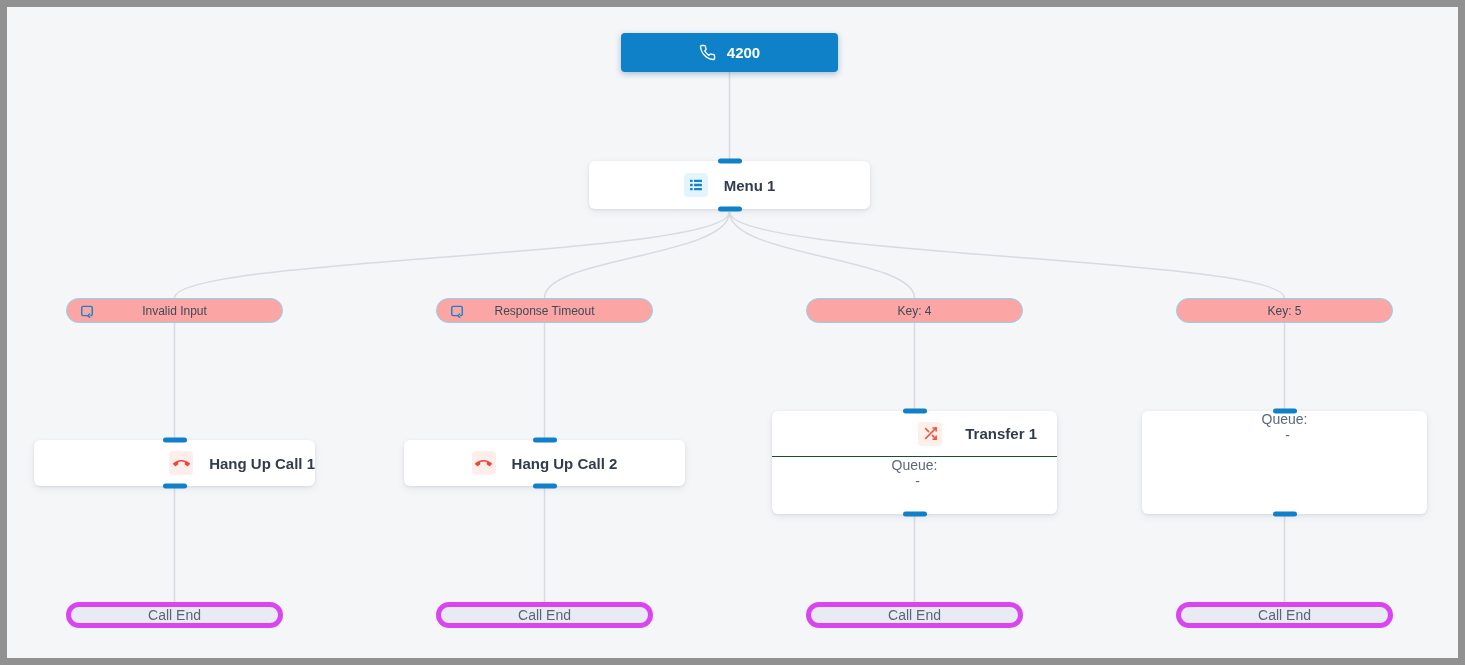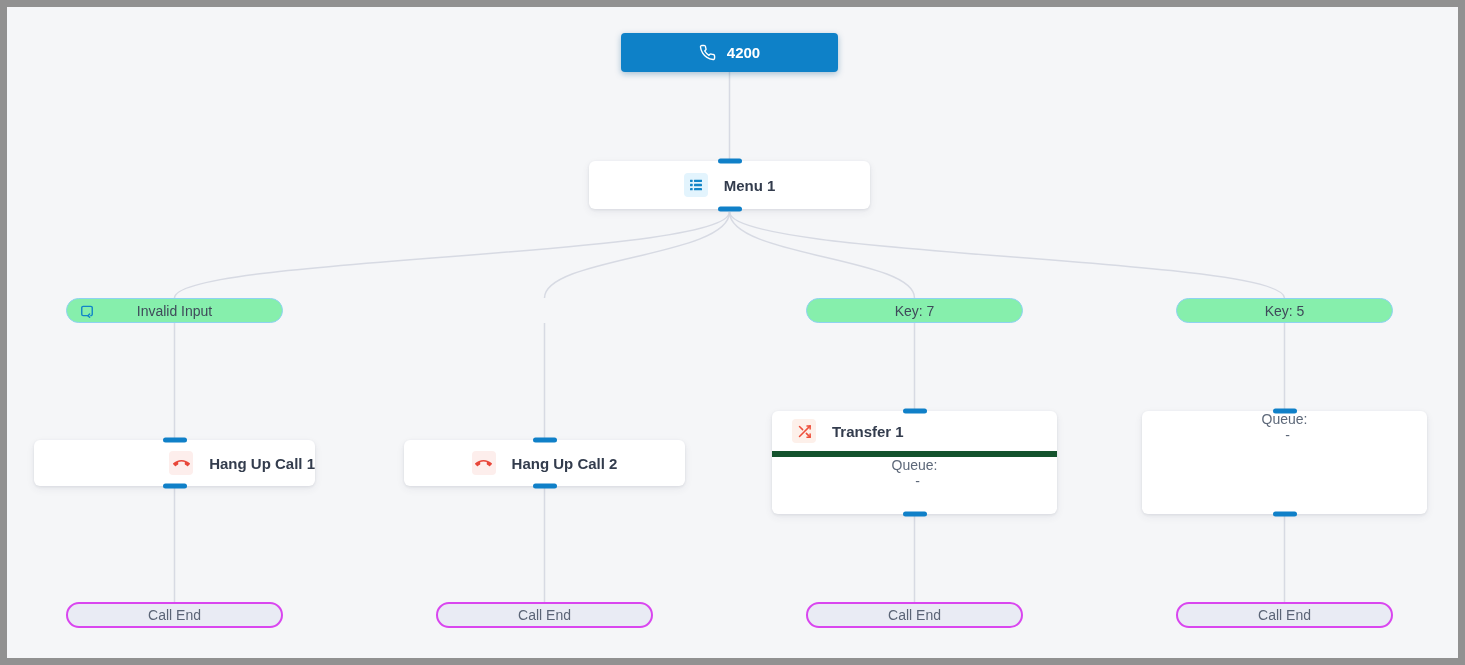--- a/index.html
+++ b/index.html
@@ -51,46 +51,46 @@
 
   .icon-chip {
     width:24px; height:24px; border-radius:4px; flex:0 0 auto;
     display:flex; align-items:center; justify-content:center;
   }
   .chip-blue { background:#e3f4fd; }
   .chip-red  { background:#fdeeec; }
   .chip-warm { background:#fdf0ea; }
 
   .transfer-head {
-    height:46px; display:flex; align-items:center; gap:16px;
-    padding:0 20px; border-bottom:6px solid #14532d;
+    height:46px; display:flex; align-items:center; gap:23px;
+    padding:0 20px; border-bottom:1px solid #14532d;justify-content:flex-end;
   }
   .transfer-body {
     height:56px; display:flex; align-items:center;
     padding:0 20px; font-size:14px; color:#5d6879;flex-direction:column;
   }
   .transfer-body .val { margin-left:6px; }
 
   .branch-pill {
     position:absolute; z-index:2;
     width:217px; height:25px; top:291px;
-    background:#86efac; border:1px solid #8ed2f1; border-radius:13px;
+    background:#fca5a5; border:1px solid #8ed2f1; border-radius:13px;
     display:flex; align-items:center; justify-content:center;
-    font-size:14px; color:#3f4a5a;
+    font-size:12px; color:#3f4a5a;
   }
   .branch-pill .pill-icon {
     position:absolute; left:13px; top:50%; transform:translateY(-50%);
     display:flex; align-items:center;
   }
   .bp-1 { left:59px; } .bp-2 { left:429px; } .bp-3 { left:799px; } .bp-4 { left:1169px; }
 
   .end-pill {
     position:absolute; z-index:2;
     width:217px; height:26px; top:595px;
-    background:#e9ebf4; border:2px solid #d946ef; border-radius:13px;
+    background:#e9ebf4; border:5px solid #d946ef; border-radius:13px;
     display:flex; align-items:center; justify-content:center;
     font-size:14px; color:#5b6476;
   }
   .ep-1 { left:59px; } .ep-2 { left:429px; } .ep-3 { left:799px; } .ep-4 { left:1169px; }
 </style>
 </head>
 <body>
 
 <div class="canvas">
 
@@ -137,22 +137,31 @@
 
   <div class="branch-pill bp-1">
     <span class="pill-icon">
       <svg width="14" height="14" viewBox="0 0 24 24" fill="none" stroke="#1285c8" stroke-width="2.4" stroke-linecap="round" stroke-linejoin="round">
           <path d="M13.5 20 H5.5 A2.5 2.5 0 0 1 3 17.5 V6.5 A2.5 2.5 0 0 1 5.5 4 H18.5 A2.5 2.5 0 0 1 21 6.5 V17.5 A2.5 2.5 0 0 1 18.5 20"></path>
           <path d="M16.5 17.2 L13.5 20 L16.5 22.8"></path>
         </svg>
     </span>
     <span>Invalid Input</span>
   </div>
+  <div class="branch-pill bp-2">
+    <span class="pill-icon">
+      <svg width="14" height="14" viewBox="0 0 24 24" fill="none" stroke="#1285c8" stroke-width="2.4" stroke-linecap="round" stroke-linejoin="round">
+          <path d="M13.5 20 H5.5 A2.5 2.5 0 0 1 3 17.5 V6.5 A2.5 2.5 0 0 1 5.5 4 H18.5 A2.5 2.5 0 0 1 21 6.5 V17.5 A2.5 2.5 0 0 1 18.5 20"></path>
+          <path d="M16.5 17.2 L13.5 20 L16.5 22.8"></path>
+        </svg>
+    </span>
+    <span>Response Timeout</span>
+  </div>
   <div class="branch-pill bp-3">
-    <span>Key: 7</span>
+    <span>Key: 4</span>
   </div>
   <div class="branch-pill bp-4">
     <span>Key: 5</span>
   </div>
 
   <div class="node card card-center hangup-1">
     <span class="icon-chip chip-red">
       <svg width="17" height="17" viewBox="0 0 24 24" fill="#e8473a">
           <path d="M12 9c-1.6 0-3.15.25-4.6.72v3.1c0 .39-.23.74-.56.9-.98.49-1.87 1.12-2.66 1.85-.18.18-.43.29-.7.29-.28 0-.53-.11-.71-.29L.29 13.08c-.18-.17-.29-.42-.29-.7 0-.28.11-.53.29-.71C3.34 8.78 7.46 7 12 7s8.66 1.78 11.71 4.67c.18.18.29.43.29.71 0 .28-.11.53-.29.7l-2.48 2.48c-.18.18-.43.29-.71.29-.27 0-.52-.11-.7-.28-.79-.74-1.68-1.36-2.66-1.85-.33-.16-.56-.5-.56-.9v-3.1C15.15 9.25 13.6 9 12 9z"></path>
         </svg>

